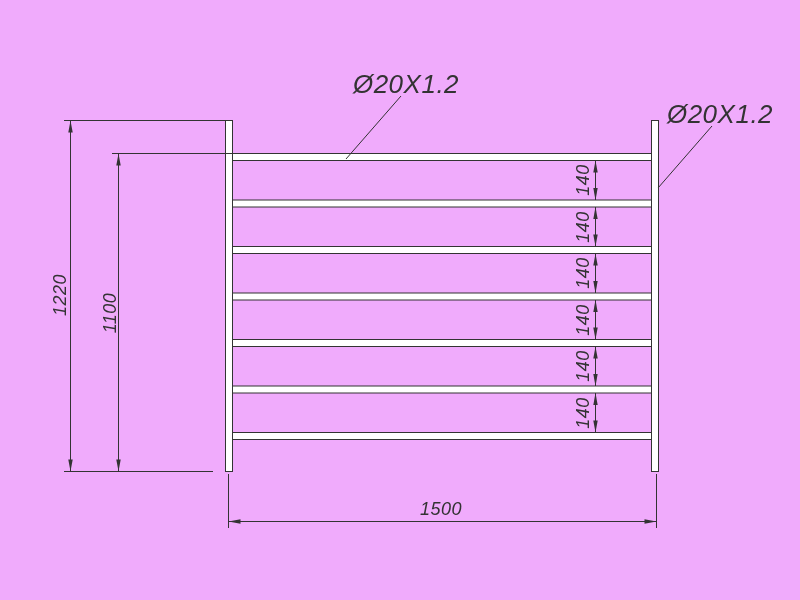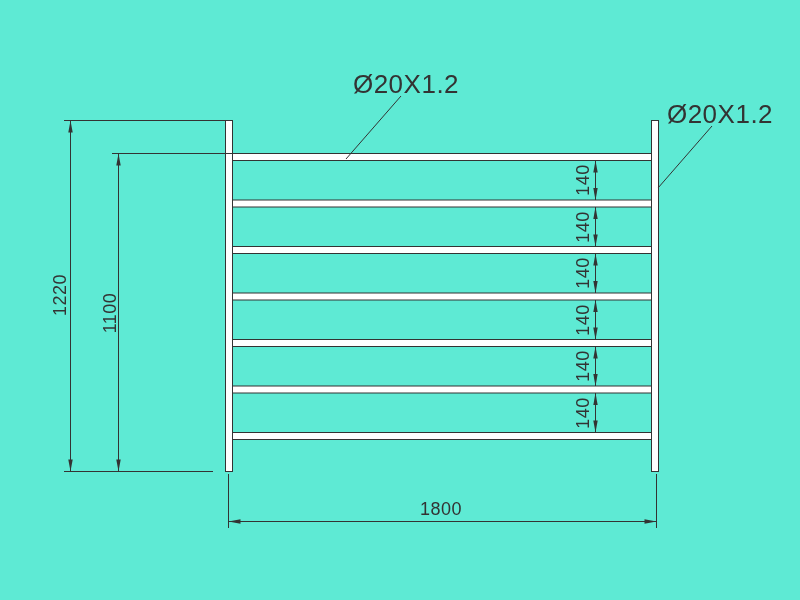--- a/index.html
+++ b/index.html
@@ -5,22 +5,23 @@
   html, body {
     margin: 0;
     padding: 0;
     background: #ffffff;
     font-family: "Liberation Sans", sans-serif;
   }
   .canvas {
     position: relative;
     width: 800px;
     height: 600px;
-    background: #5eead4;
+    background: #f0abfc;
     overflow: hidden;
+    font-style: italic;
   }
   .canvas svg {
     position: absolute;
     left: 0;
     top: 0;
   }
   .txt {
     position: absolute;
     color: #333333;
     white-space: nowrap;
@@ -120,21 +121,21 @@
   </svg>
 
   <div class="txt spec-label" style="left:406px; top:84px;">Ø20X1.2</div>
 
   <div class="txt spec-label" style="left:720px; top:114px;">Ø20X1.2</div>
 
   <div class="txt dim-label vert" style="left:60px; top:295px;">1220</div>
 
   <div class="txt dim-label vert" style="left:110px; top:313px;">1100</div>
 
-  <div class="txt dim-label" style="left:441px; top:509px;">1800</div>
+  <div class="txt dim-label" style="left:441px; top:509px;">1500</div>
 
   <div class="txt dim-label vert" style="left:583px; top:180px;">140</div>
 
   <div class="txt dim-label vert" style="left:583px; top:227px;">140</div>
 
   <div class="txt dim-label vert" style="left:583px; top:273px;">140</div>
 
   <div class="txt dim-label vert" style="left:583px; top:320px;">140</div>
 
   <div class="txt dim-label vert" style="left:583px; top:366px;">140</div>

